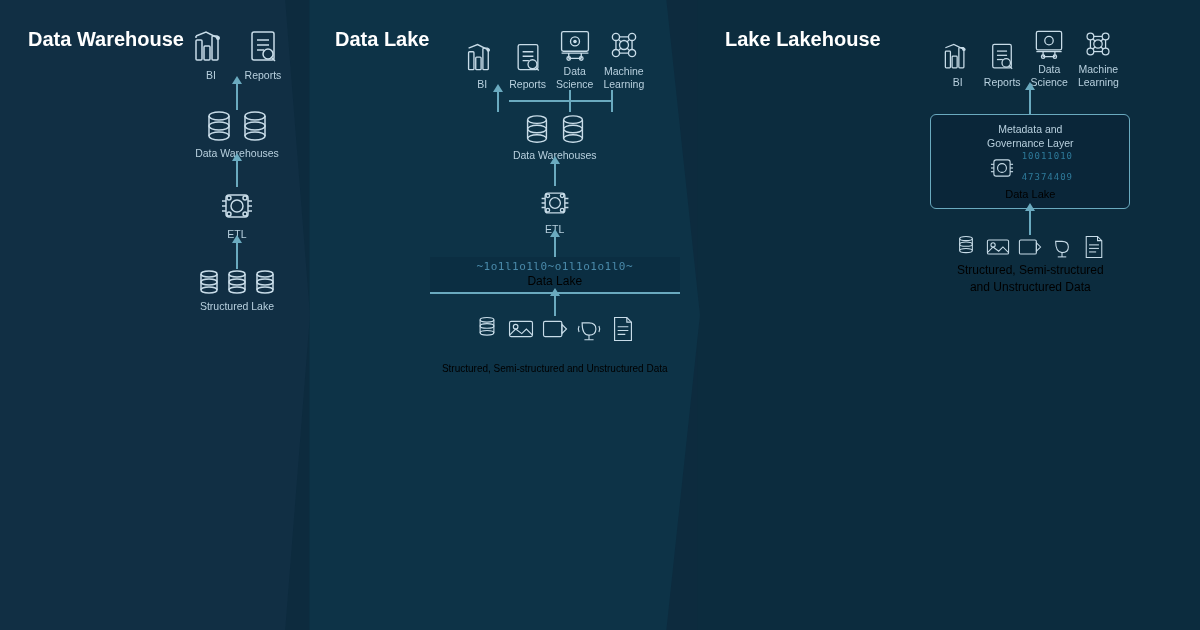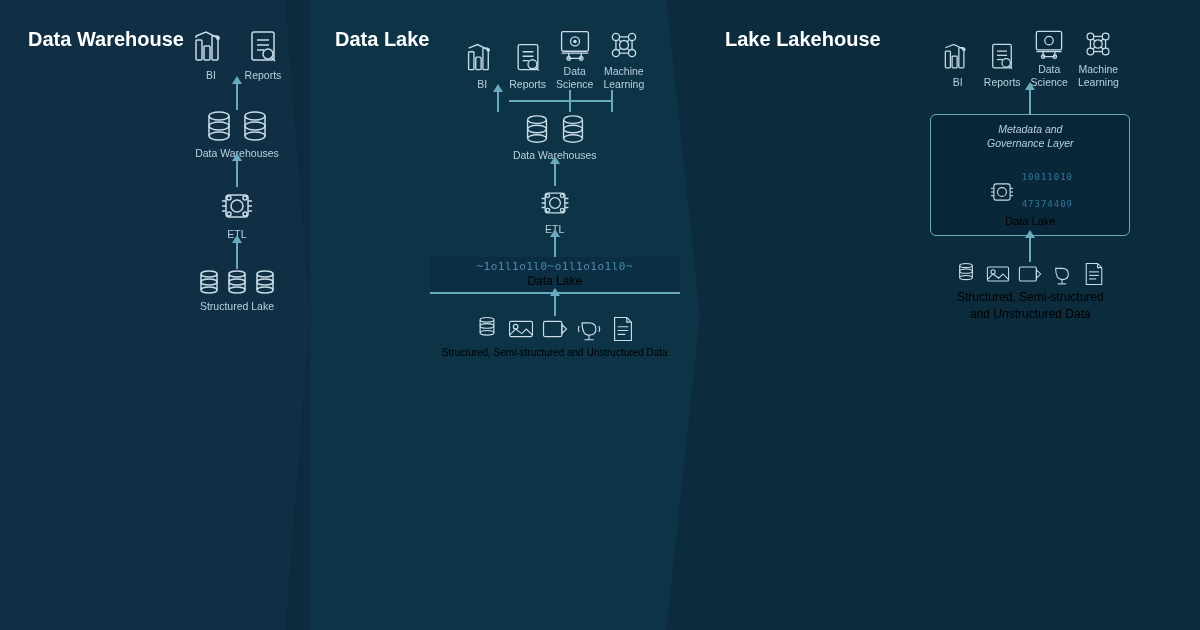--- a/index.html
+++ b/index.html
@@ -136,22 +136,21 @@
       flex-direction: column;
       align-items: center;
       width: 200px;
     }
 
     .gov-rect-title {
       color: #b8d0de;
       font-size: 10.5px;
       text-align: center;
       line-height: 1.3;
-      margin-bottom: 22px;
-      font-style: italic;
+      margin-bottom: 1px;
     }
 
     .datalake-row {
       display: flex;
       flex-direction: row;
       align-items: center;
       gap: 6px;
       width: 100%;
       justify-content: center;
     }
@@ -416,21 +415,21 @@
           <path d="M30 10 Q32 14 30 18" stroke-width="1.5"></path>
         </svg>
         <svg class="icon" width="26" height="26" viewBox="0 0 30 34">
           <path d="M4 2 L20 2 L26 8 L26 32 L4 32 Z"></path>
           <polyline points="20,2 20,8 26,8"></polyline>
           <line x1="8" y1="14" x2="22" y2="14"></line>
           <line x1="8" y1="19" x2="22" y2="19"></line>
           <line x1="8" y1="24" x2="18" y2="24"></line>
         </svg>
       </div>
-      <span class="lbl" style="font-size:10px;text-align:center;margin-top:5px;">Structured, Semi-structured and Unstructured Data</span>
+      <span class="lbl" style="font-size:10px;text-align:center;margin-top:21px;">Structured, Semi-structured and Unstructured Data</span>
 
     </div>
   </div>
 
   <div class="panel panel-3">
     <div class="panel-title">Lake Lakehouse</div>
     <div class="diag-col">
 
       <div class="icons-row" style="gap:10px;">
         <div class="icon-cell">
@@ -499,21 +498,21 @@
             <svg class="icon" width="28" height="28" viewBox="0 0 38 38">
               <rect x="8" y="8" width="22" height="22" rx="3"></rect>
               <circle cx="19" cy="19" r="6"></circle>
               <line x1="8" y1="14" x2="4" y2="14"></line>
               <line x1="8" y1="19" x2="4" y2="19"></line>
               <line x1="8" y1="24" x2="4" y2="24"></line>
               <line x1="30" y1="14" x2="34" y2="14"></line>
               <line x1="30" y1="19" x2="34" y2="19"></line>
               <line x1="30" y1="24" x2="34" y2="24"></line>
             </svg>
-            <div style="display:flex;flex-direction:column;gap:15px;">
+            <div style="display:flex;flex-direction:column;gap:9px;">
               <div class="binary-row">10011010</div>
               <div class="binary-row">47374409</div>
             </div>
           </div>
         </div>
         <span class="lbl" style="font-size:11px;margin-top:4px;">Data Lake</span>
       </div>
 
       <div class="arr" style="height:26px;"></div>
 

